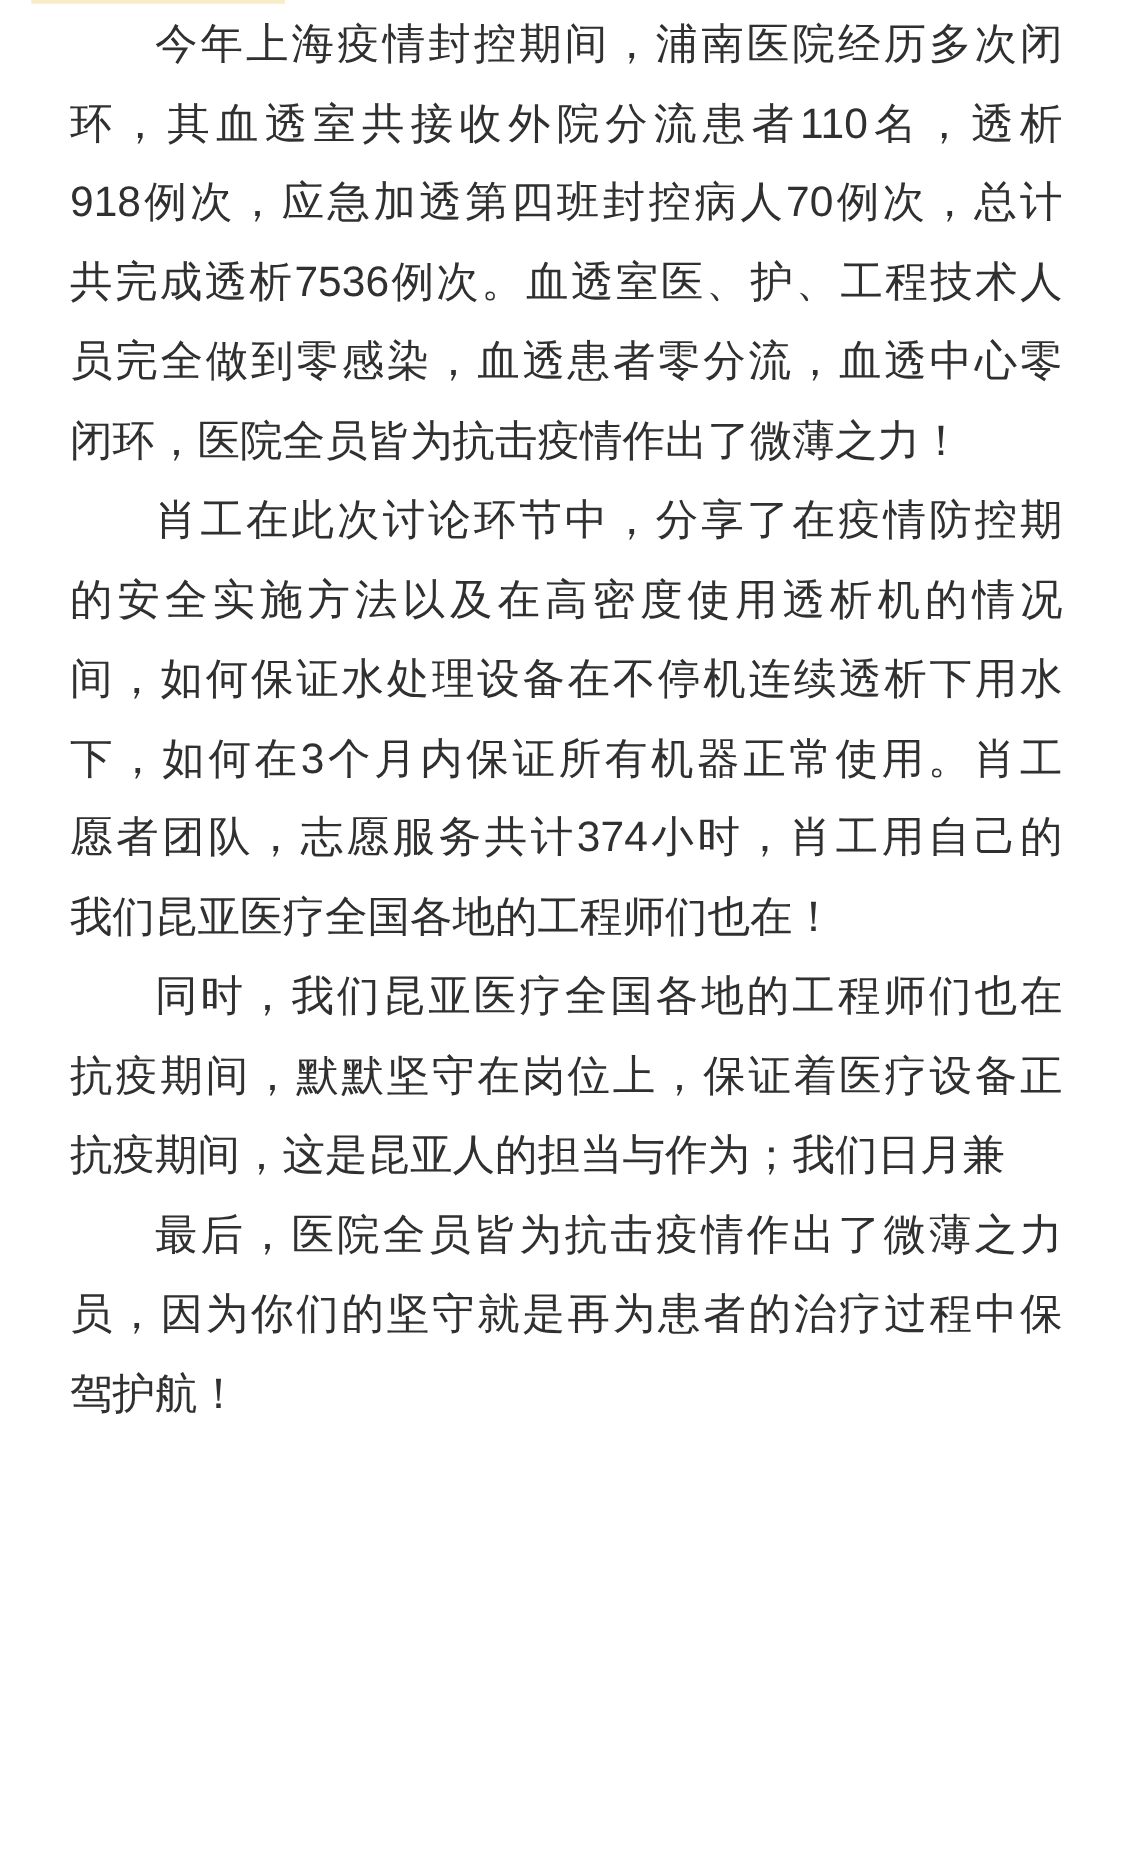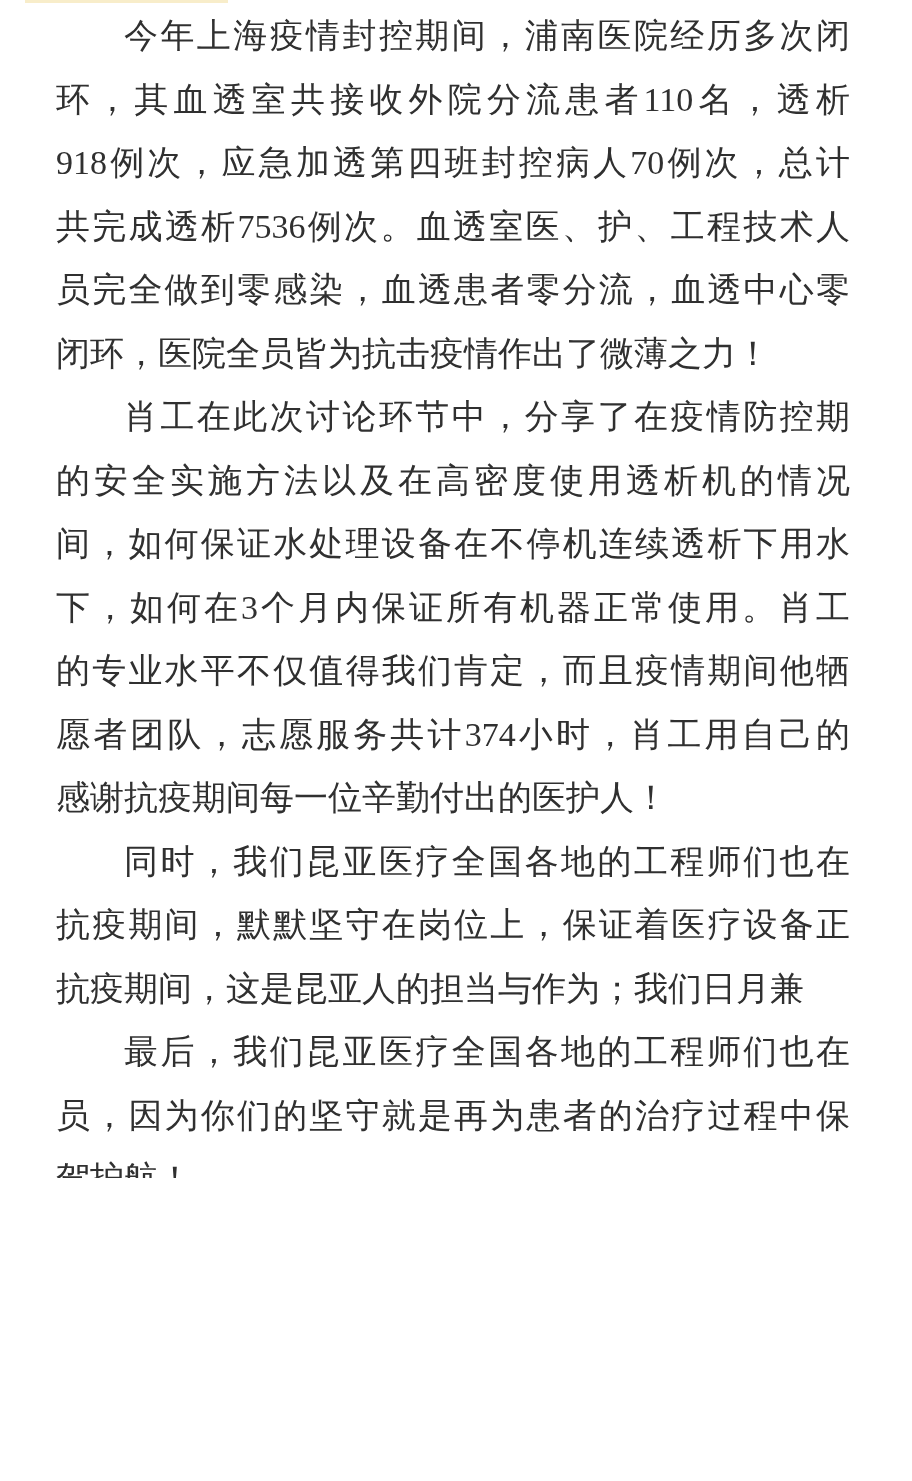--- a/index.html
+++ b/index.html
@@ -16,21 +16,20 @@
     width: 912px;
     background: var(--page-background, #ffffff);
     font-family: "Liberation Sans", "DejaVu Sans", sans-serif;
   }
   .page {
     position: relative;
     width: 912px;
     height: 1178px;
     background: var(--page-background, #ffffff);
     overflow: hidden;
-    font-family: Liberation Serif, serif;
   }
   .top-highlight {
     position: absolute;
     top: 0;
     left: 25px;
     width: 203px;
     height: 3px;
     background: var(--top-highlight, #f8edca);
   }
   .article {
@@ -90,31 +89,30 @@
       <div class="line">918例次，应急加透第四班封控病人70例次，总计</div>
       <div class="line">共完成透析7536例次。血透室医、护、工程技术人</div>
       <div class="line">员完全做到零感染，血透患者零分流，血透中心零</div>
       <div class="line">闭环，医院全员皆为抗击疫情作出了微薄之力！</div>
     </div>
     <div class="para">
       <div class="line">肖工在此次讨论环节中，分享了在疫情防控期</div>
       <div class="line">的安全实施方法以及在高密度使用透析机的情况</div>
       <div class="line">间，如何保证水处理设备在不停机连续透析下用水</div>
       <div class="line">下，如何在3个月内保证所有机器正常使用。肖工</div>
-      <div class="line">的专业水平不仅值得我们肯定，而且疫情期间他牺</div>
       <div class="line">愿者团队，志愿服务共计374小时，肖工用自己的</div>
-      <div class="line">感谢抗疫期间每一位辛勤付出的医护人！</div>
+      <div class="line">我们昆亚医疗全国各地的工程师们也在！</div>
     </div>
     <div class="para">
       <div class="line">同时，我们昆亚医疗全国各地的工程师们也在</div>
       <div class="line">抗疫期间，默默坚守在岗位上，保证着医疗设备正</div>
       <div class="line">抗疫期间，这是昆亚人的担当与作为；我们日月兼</div>
     </div>
     <div class="para">
-      <div class="line">最后，我们昆亚医疗全国各地的工程师们也在</div>
+      <div class="line">最后，医院全员皆为抗击疫情作出了微薄之力</div>
       <div class="line">员，因为你们的坚守就是再为患者的治疗过程中保</div>
       <div class="line">驾护航！</div>
     </div>
   </div>
 
   <div class="photo-edge">
     <div class="photo-smudge"></div>
   </div>
 </div>
 

